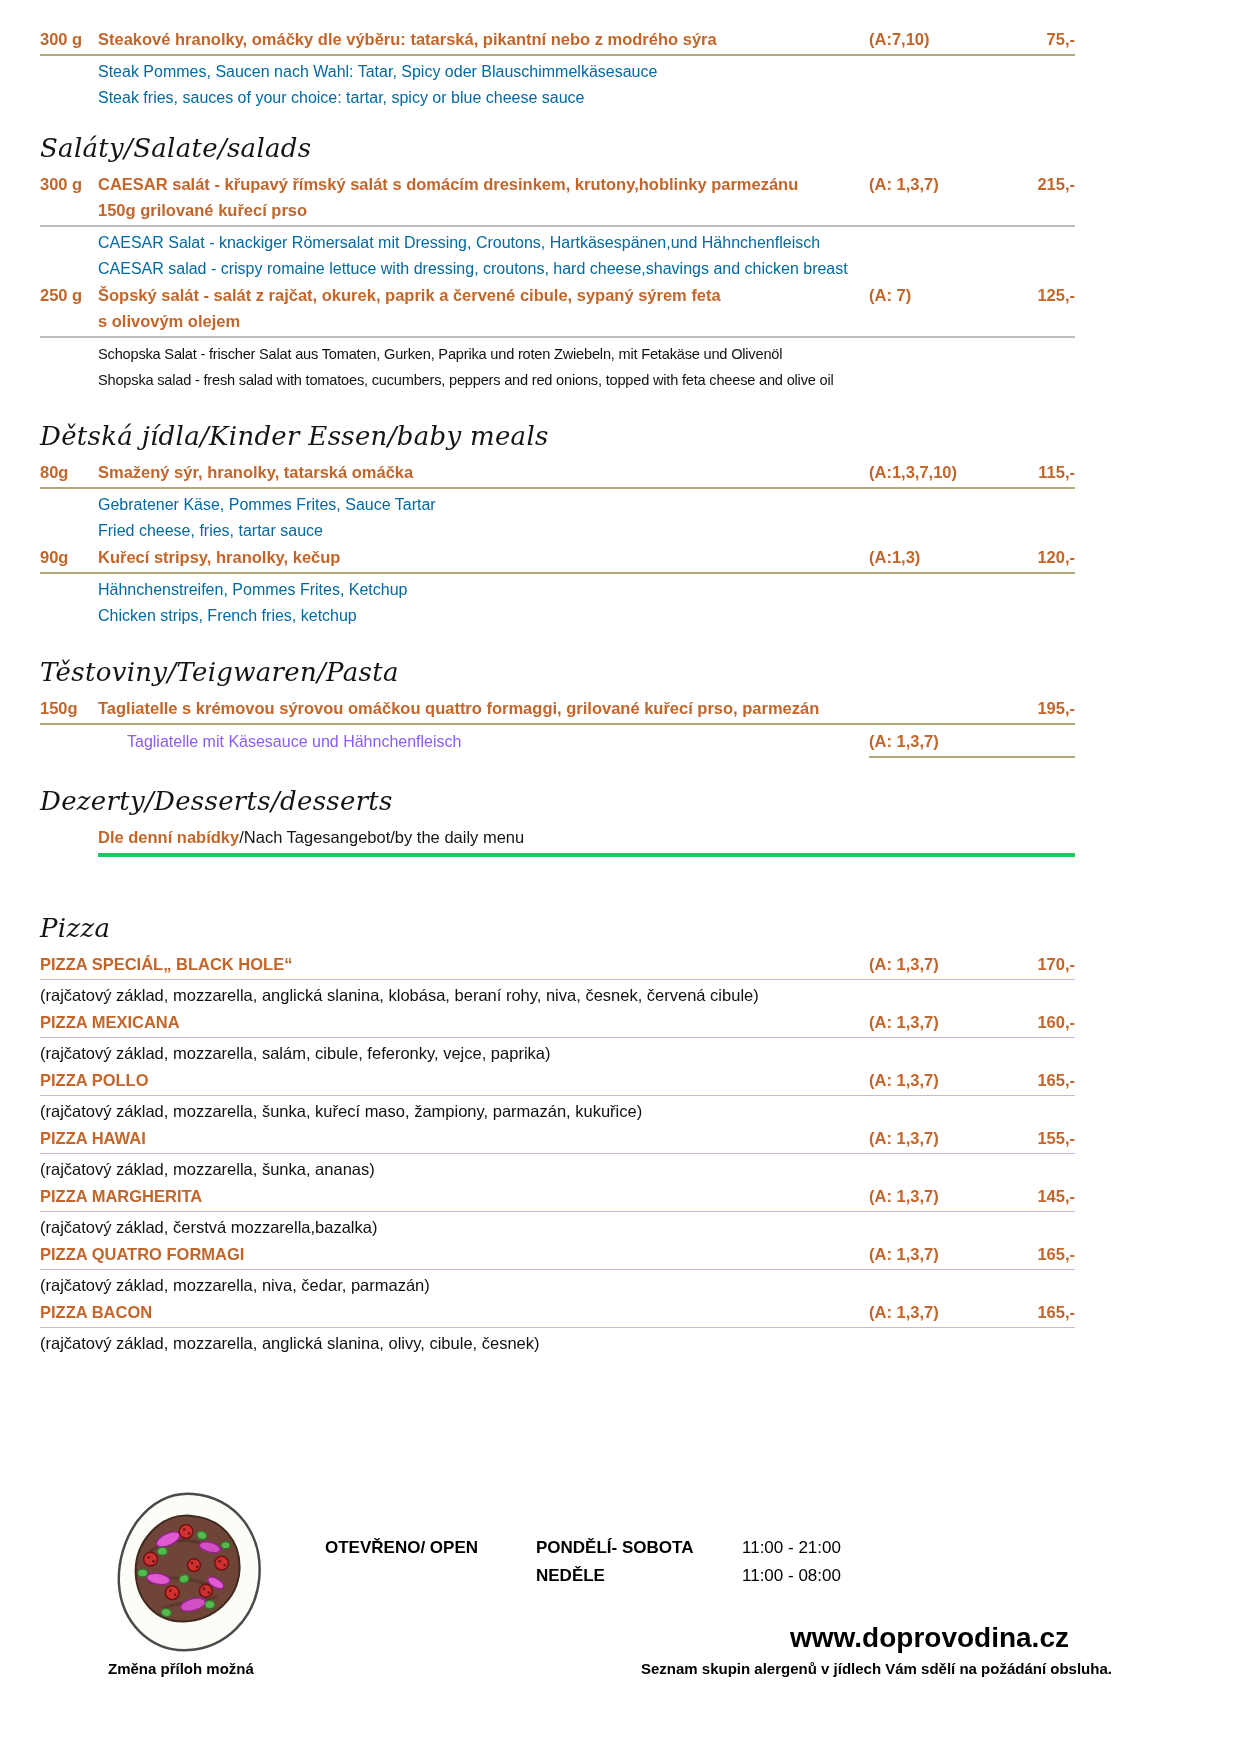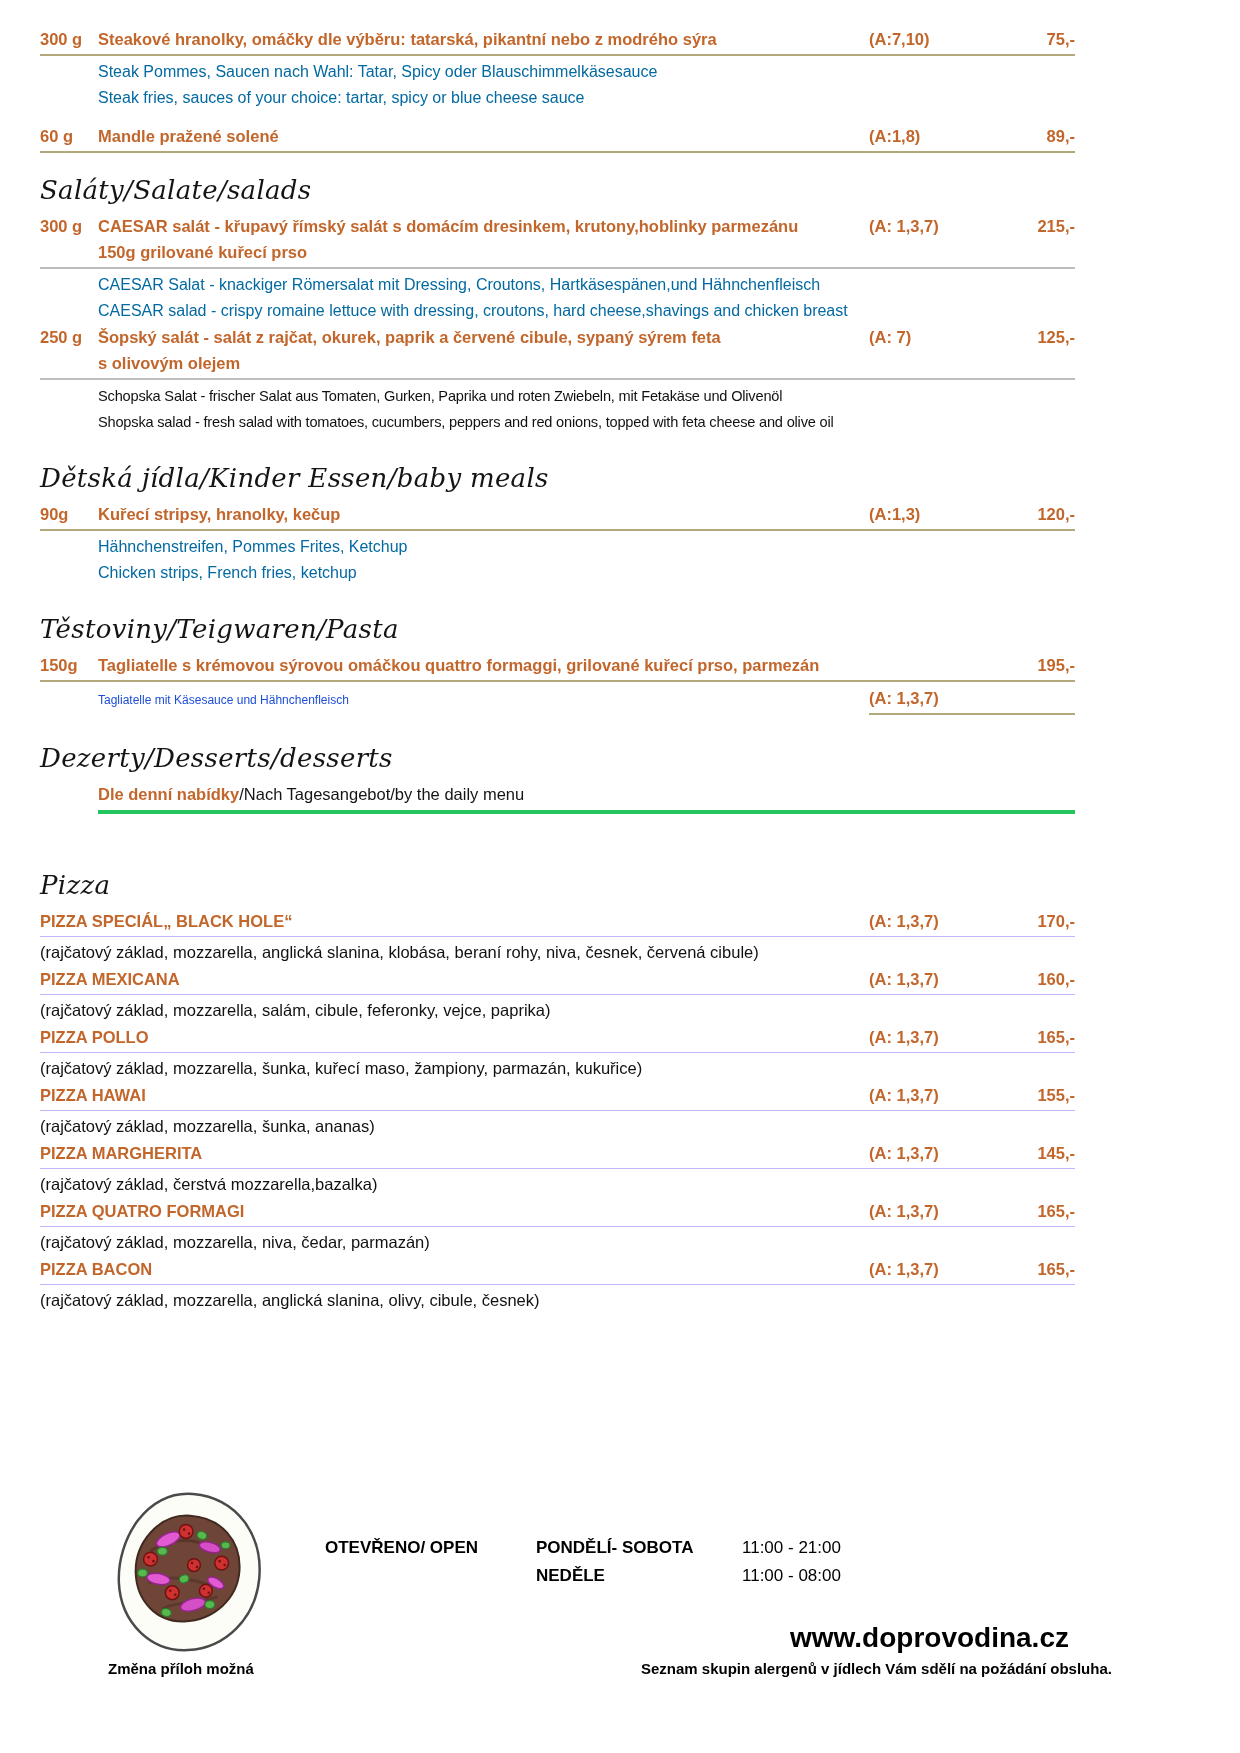--- a/index.html
+++ b/index.html
@@ -15,21 +15,21 @@
   .al{flex:0 0 118px;white-space:nowrap;}
   .pr{flex:0 0 88px;text-align:right;white-space:nowrap;}
   .ob{color:#c2662b;font-weight:700;font-size:16.5px;}
   .titleblock{padding-bottom:2px;margin-bottom:3px;}
   .rule-tan{border-bottom:2px solid #b3a87c;}
   .rule-gray{border-bottom:2px solid #bdbdbd;}
   .rule-pz{border-bottom:1px solid #c4b5fd;}
   .desc{margin-left:58px;font-size:16px;line-height:26px;color:#0369a1;}
   .desc-sm{margin-left:58px;font-size:14.6px;line-height:26px;color:#111;letter-spacing:-0.2px;}
   .descrow{display:flex;align-items:baseline;line-height:26px;}
-  .descflex{flex:1 1 auto;margin-left:58px;font-size:12px;color:#1d4ed8;}
+  .descflex{flex:1 1 auto;margin-left:87px;font-size:16px;color:#8b5cf6;}
   .al-under{flex:0 0 206px;color:#c2662b;font-weight:700;font-size:16.5px;
             border-bottom:2px solid #b3a87c;padding-bottom:2px;}
   .item{margin:0;}
   .gap12{margin-top:12px;}
   
   .heading{
     font-family:"DejaVu Serif", serif;font-style:italic;font-weight:400;
     font-size:26px;line-height:34px;color:#141414;margin:20px 0 6px 0;letter-spacing:0.3px;
   }
   .heading.mt26{margin-top:26px;}
@@ -61,28 +61,20 @@
     <div class="trow titleblock rule-tan">
       <span class="w ob">300 g</span>
       <span class="t ob">Steakové hranolky, omáčky dle výběru: tatarská, pikantní nebo z modrého sýra</span>
       <span class="al ob">(A:7,10)</span>
       <span class="pr ob">75,-</span>
     </div>
     <div class="desc">Steak Pommes, Saucen nach Wahl: Tatar, Spicy oder Blauschimmelkäsesauce</div>
     <div class="desc">Steak fries, sauces of your choice: tartar, spicy or blue cheese sauce</div>
   </div>
 
-  <div class="item gap12">
-    <div class="trow titleblock rule-tan">
-      <span class="w ob">60 g</span>
-      <span class="t ob">Mandle pražené solené</span>
-      <span class="al ob">(A:1,8)</span>
-      <span class="pr ob">89,-</span>
-    </div>
-  </div>
 
   <div class="heading">Saláty/Salate/salads</div>
 
   <div class="item">
     <div class="titleblock rule-gray">
       <div class="trow">
         <span class="w ob">300 g</span>
         <span class="t ob">CAESAR salát - křupavý římský salát s domácím dresinkem, krutony,hoblinky parmezánu</span>
         <span class="al ob">(A: 1,3,7)</span>
         <span class="pr ob">215,-</span>
@@ -108,20 +100,30 @@
         <span class="w"></span>
         <span class="t ob">s olivovým olejem</span>
       </div>
     </div>
     <div class="desc-sm">Schopska Salat - frischer Salat aus Tomaten, Gurken, Paprika und roten Zwiebeln, mit Fetakäse und Olivenöl</div>
     <div class="desc-sm">Shopska salad - fresh salad with tomatoes, cucumbers, peppers and red onions, topped with feta cheese and olive oil</div>
   </div>
 
   <div class="heading mt26">Dětská jídla/Kinder Essen/baby meals</div>
 
+  <div class="item">
+    <div class="trow titleblock rule-tan">
+      <span class="w ob">80g</span>
+      <span class="t ob">Smažený sýr, hranolky, tatarská omáčka</span>
+      <span class="al ob">(A:1,3,7,10)</span>
+      <span class="pr ob">115,-</span>
+    </div>
+    <div class="desc">Gebratener Käse, Pommes Frites, Sauce Tartar</div>
+    <div class="desc">Fried cheese, fries, tartar sauce</div>
+  </div>
 
   <div class="item">
     <div class="trow titleblock rule-tan">
       <span class="w ob">90g</span>
       <span class="t ob">Kuřecí stripsy, hranolky, kečup</span>
       <span class="al ob">(A:1,3)</span>
       <span class="pr ob">120,-</span>
     </div>
     <div class="desc">Hähnchenstreifen, Pommes Frites, Ketchup</div>
     <div class="desc">Chicken strips, French fries, ketchup</div>

